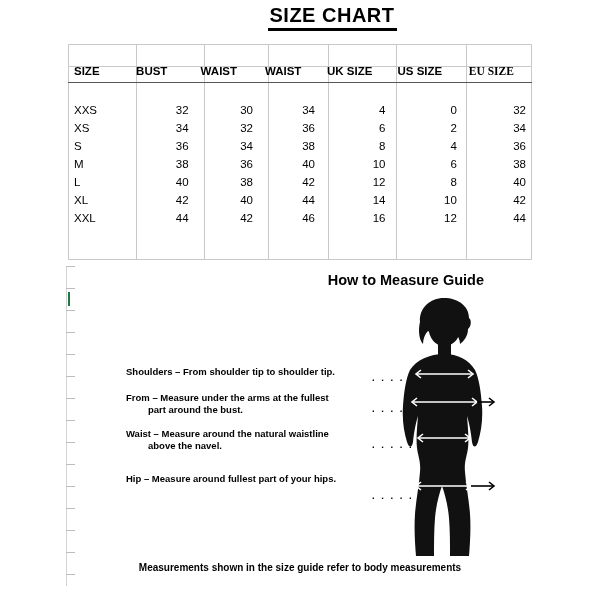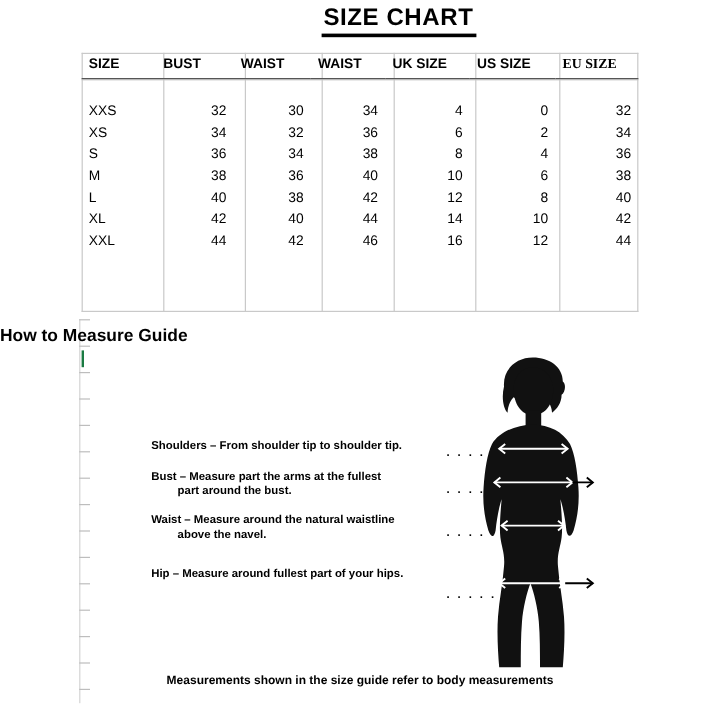--- a/index.html
+++ b/index.html
@@ -69,21 +69,21 @@
     position: absolute;
     left: 68px;
     top: 44px;
     width: 464px;
     border-collapse: collapse;
     font-size: 11.5px;
   }
   table.size-table th {
     font-weight: bold;
     text-align: left;
-    padding: 4px 6px 5px 6px;
+    padding: 21px 6px 5px 6px;
     border-bottom: 1px solid #555;
     font-size: 11.5px;
     white-space: nowrap;
   }
   table.size-table td {
     padding: 1.5px 6px;
     font-size: 11.5px;
     height: 15px;
   }
   table.size-table td.label {
@@ -135,21 +135,21 @@
     height: 320px;
     background: #d4d4d4;
   }
 
   
   .guide-title {
     position: absolute;
     left: 0;
     top: 272px;
     width: 484px;
-    text-align: left;
+    text-align: right;
     font-size: 14.5px;
     font-weight: bold;
   }
 
   .measure-list {
     position: absolute;
     left: 126px;
     top: 366px;
     width: 250px;
   }
@@ -321,21 +321,21 @@
   </div>
   <div class="green-mark"></div>
 
   <div class="guide-title">How to Measure Guide</div>
 
   <div class="measure-list">
     <div class="measure-item">
       <span>Shoulders – From shoulder tip to shoulder tip.</span>
     </div>
     <div class="measure-item" style="margin-bottom:11px;">
-      <span>Bust – Measure part the arms at the fullest</span>
+      <span>From – Measure under the arms at the fullest</span>
       <span class="indent">part around the bust.</span>
     </div>
     <div class="measure-item" style="margin-bottom:20px;">
       <span>Waist – Measure around the natural waistline</span>
       <span class="indent">above the navel.</span>
     </div>
     <div class="measure-item">
       <span>Hip – Measure around fullest part of your hips.</span>
     </div>
   </div>

